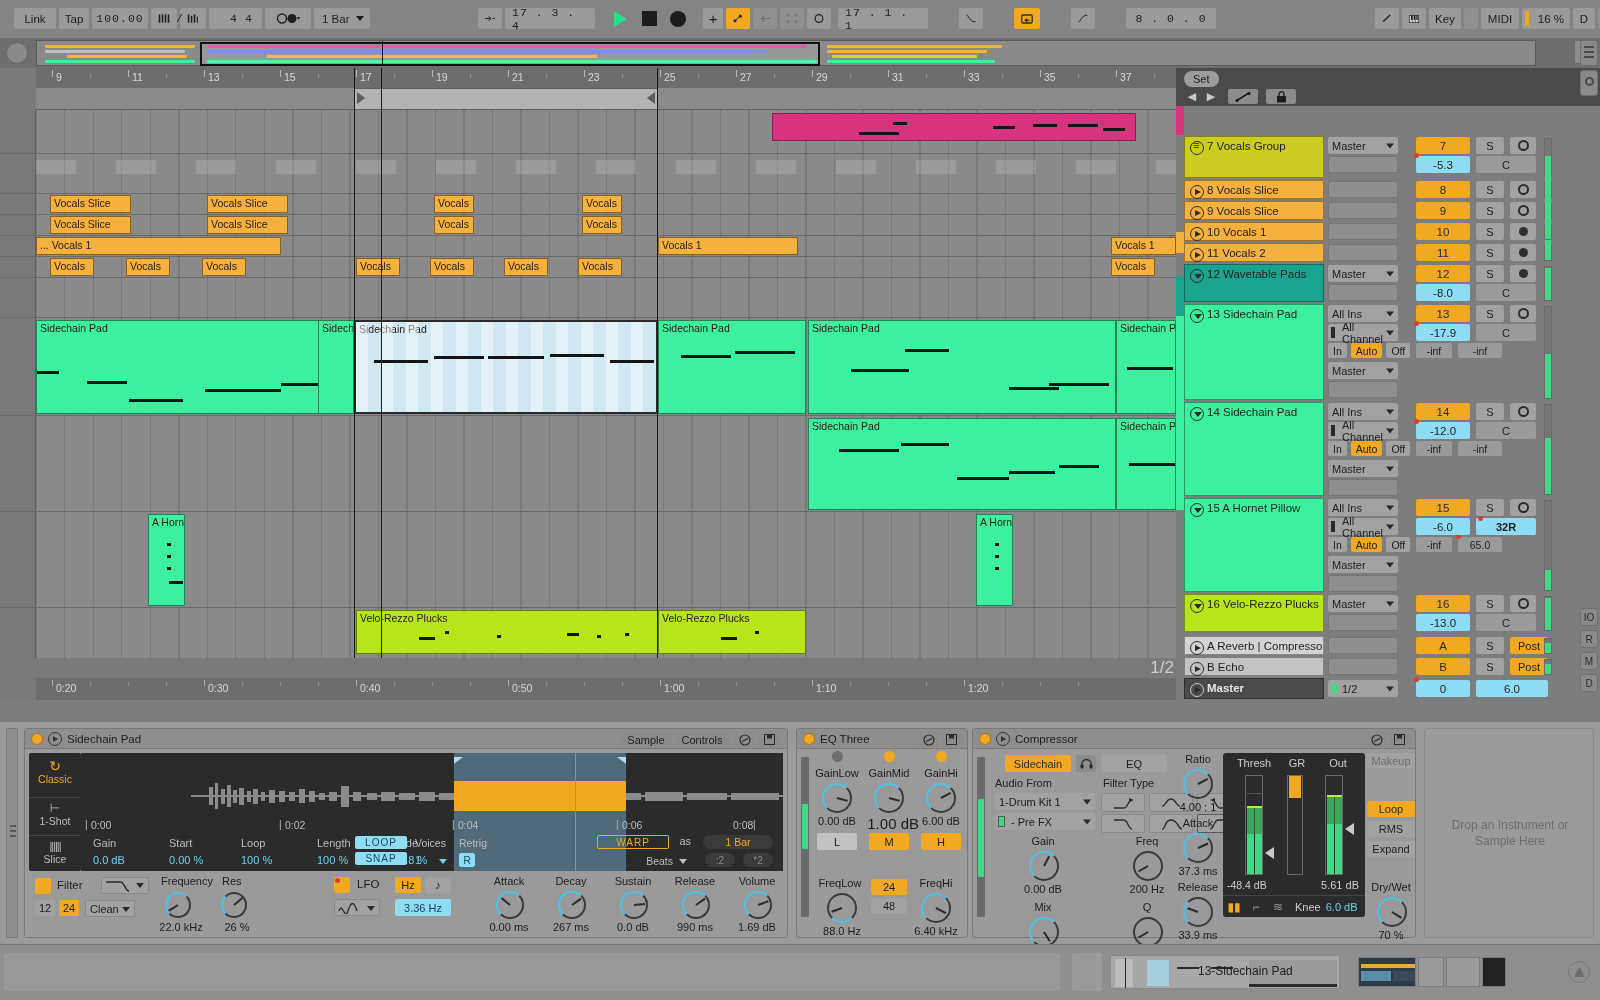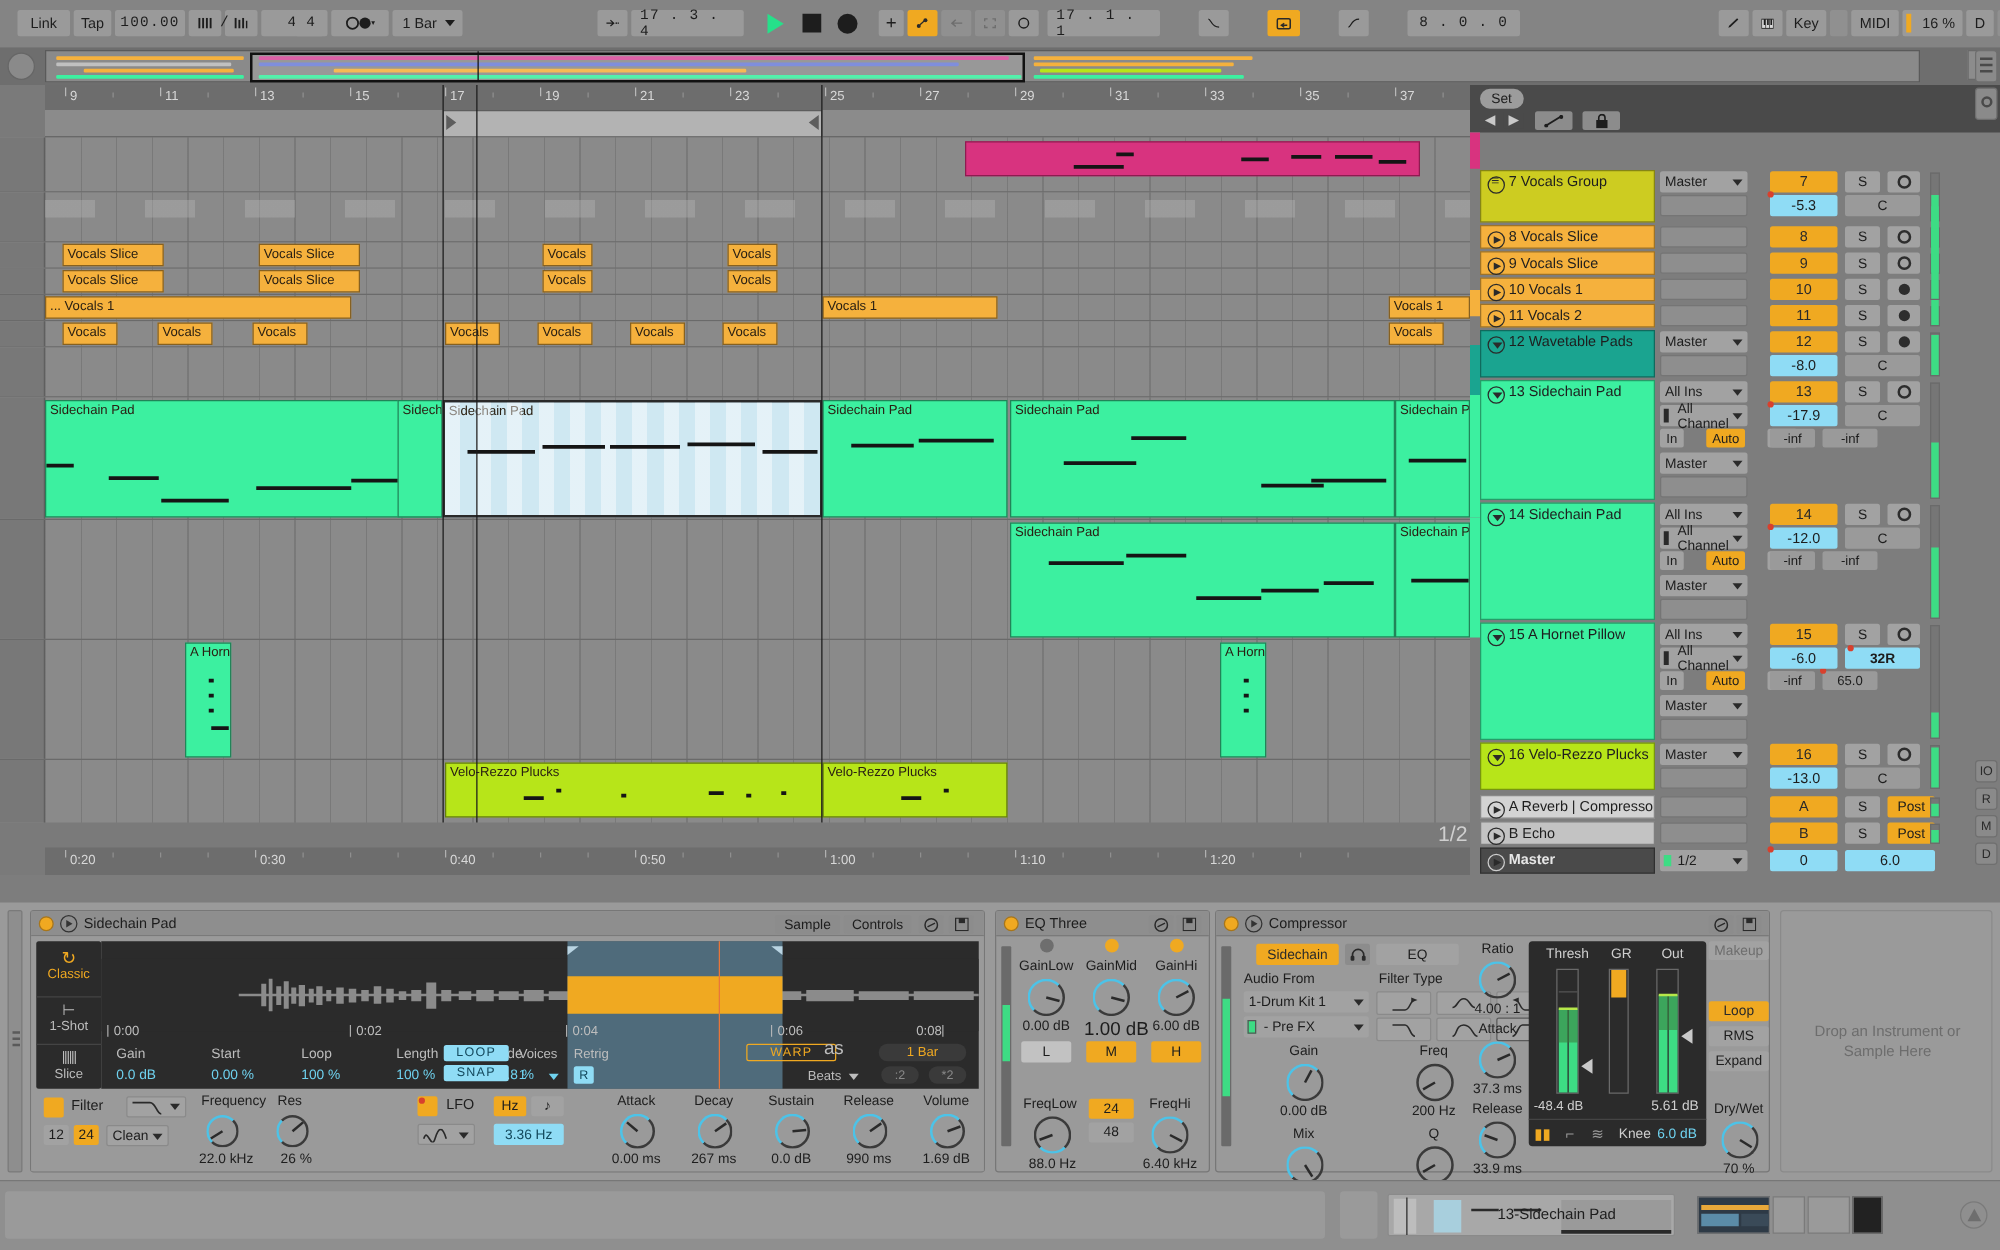--- a/index.html
+++ b/index.html
@@ -79,21 +79,21 @@
   .sel-drop { background:#a2a2a2; border-radius:2px; font-size:11px; display:flex; align-items:center; padding-left:4px; position:absolute;}
   .sel-drop .arw{ position:absolute; right:4px; top:50%; transform:translateY(-50%); width:0;height:0;
      border-left:4px solid transparent;border-right:4px solid transparent;border-top:5px solid #2a2a2a;}
   .empty-box { position:absolute; background:#8e8e8e; border:1px solid #757575; border-radius:2px; }
   .num-or { position:absolute; background:#f0a921; border-radius:2px; display:flex; align-items:center; justify-content:center; font-size:11.5px; color:#2a2a2a;}
   .vol-blue { position:absolute; background:#8fdcf5; border-radius:2px; display:flex; align-items:center; justify-content:center; font-size:11.5px; color:#1d1d1d;}
   .sbtn { position:absolute; background:#a2a2a2; border-radius:2px; display:flex; align-items:center; justify-content:center; font-size:11px;}
   .recdot { position:absolute; background:#a2a2a2; border-radius:2px; display:flex; align-items:center; justify-content:center;}
   .recdot i { width:9px;height:9px;border-radius:50%; background:#2d2d2d; display:block;}
   .recdot i.ring{ background:transparent; border:2px solid #2d2d2d; width:11px;height:11px;}
-  .inbtns { position:absolute; display:flex; gap:18px; }
+  .inbtns { position:absolute; display:flex; gap:4px; }
   .inbtns div { background:#a2a2a2; border-radius:2px; font-size:10.5px; padding:0 5px; height:15px; display:flex; align-items:center; justify-content:center;}
   .sendbox { position:absolute; background:#9a9a9a; border-radius:2px; font-size:10.5px; display:flex; align-items:center; justify-content:center;}
   .reddot { position:absolute; width:5px;height:5px;border-radius:50%;background:#d8402d; }
   .meter { position:absolute; width:8px; background:#767676; border:1px solid #6a6a6a;}
   .meter i { position:absolute; bottom:0; left:0; width:100%; background:#3ddc84;}
 
   
   .devarea { position:absolute; left:0; top:722px; width:1600px; height:222px; background:#9a9a9a; }
   .dev { position:absolute; top:6px; background:#9a9a9a; border:1px solid #777; border-radius:3px; }
   .devhdr { position:absolute; left:0; top:0; height:20px; width:100%; background:#8e8e8e; border-bottom:1px solid #7a7a7a;
@@ -971,21 +971,21 @@
               <div style="position:absolute;left:312px;top:19px;color:#6fd2ef;font-size:11px">75.8 %</div>
             </div>
           <div class="blue-btn" style="position:absolute;left:274px;bottom:22px;width:52px;height:13px;">LOOP</div>
           <div class="blue-btn" style="position:absolute;left:274px;bottom:6px;width:52px;height:13px;">SNAP</div>
           <div style="position:absolute;left:334px;bottom:22px;color:#bdbdbd;font-size:10.5px">Voices</div>
           <div style="position:absolute;left:334px;bottom:5px;color:#6fd2ef;font-size:10.5px">1</div>
           <div style="position:absolute;left:358px;bottom:7px;width:0;height:0;border-left:4px solid transparent;border-right:4px solid transparent;border-top:5px solid #6fd2ef"></div>
           <div style="position:absolute;left:378px;bottom:22px;color:#bdbdbd;font-size:10.5px">Retrig</div>
           <div class="blue-btn" style="position:absolute;left:378px;bottom:4px;width:16px;height:14px;font-size:10px;letter-spacing:0">R</div>
           <div style="position:absolute;right:114px;bottom:22px;width:72px;height:14px;border:1.4px solid #f0a921;border-radius:2px;color:#f0a921;font-size:10px;display:flex;align-items:center;justify-content:center;letter-spacing:1px">WARP</div>
-          <div style="position:absolute;right:108px;bottom:24px;color:#bdbdbd;font-size:15px">as</div>
+          <div style="position:absolute;right:92px;bottom:24px;color:#bdbdbd;font-size:11px">as</div>
           <div style="position:absolute;right:10px;bottom:22px;width:70px;height:14px;background:#3a3a3a;border-radius:7px;color:#f0a921;font-size:10.5px;display:flex;align-items:center;justify-content:center">1 Bar</div>
           <div style="position:absolute;right:110px;bottom:4px;color:#bdbdbd;font-size:10.5px">Beats</div>
           <div style="position:absolute;right:96px;bottom:7px;width:0;height:0;border-left:4px solid transparent;border-right:4px solid transparent;border-top:5px solid #bdbdbd"></div>
           <div style="position:absolute;right:48px;bottom:4px;width:30px;height:14px;background:#3a3a3a;border-radius:7px;color:#8a8a8a;font-size:10px;display:flex;align-items:center;justify-content:center">:2</div>
           <div style="position:absolute;right:10px;bottom:4px;width:30px;height:14px;background:#3a3a3a;border-radius:7px;color:#8a8a8a;font-size:10px;display:flex;align-items:center;justify-content:center">*2</div>
         </div>
 
         <div style="position:absolute;left:4px;top:126px;width:754px;height:60px;">
           <div style="position:absolute;left:6px;top:3px;width:16px;height:16px;background:#f0a921;border-radius:2px"></div>
           <div style="position:absolute;left:28px;top:4px;font-size:11.5px">Filter</div>

